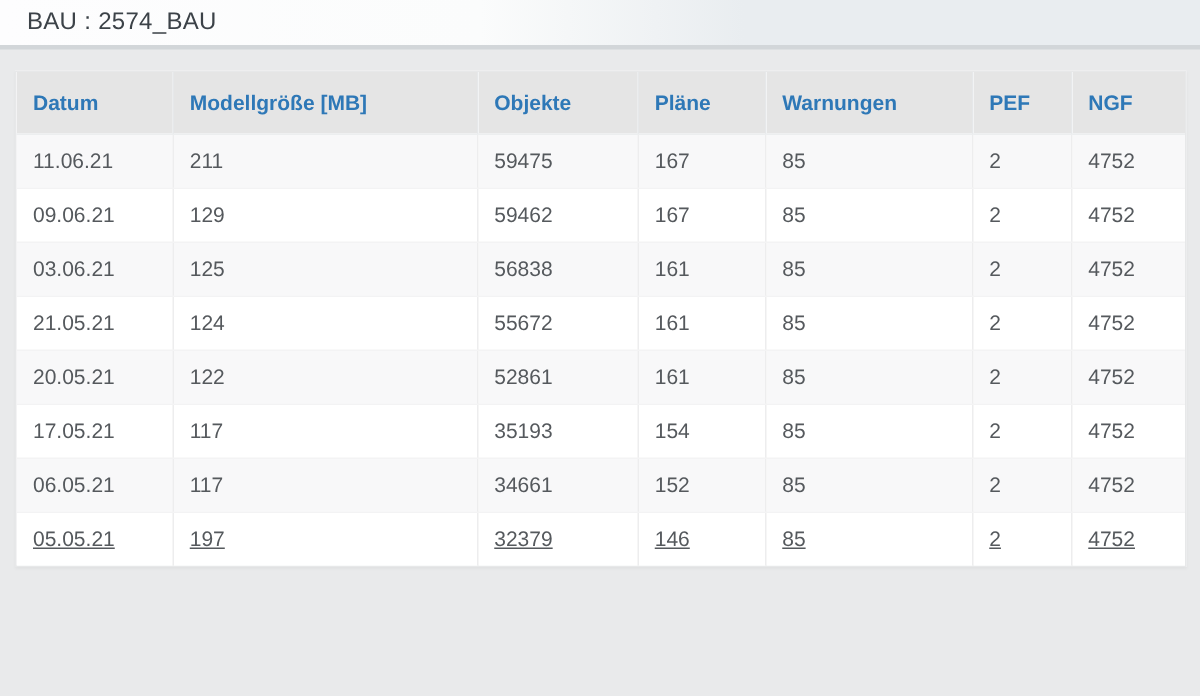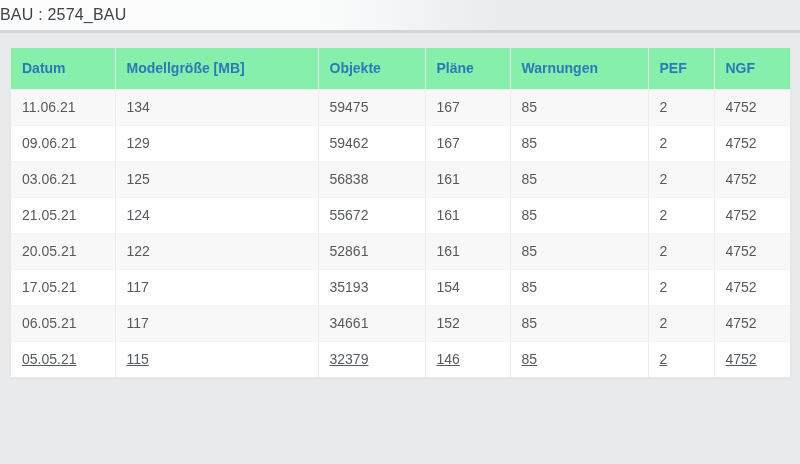--- a/index.html
+++ b/index.html
@@ -8,21 +8,21 @@
     font-family: "Liberation Sans", "DejaVu Sans", sans-serif;
     background: #e9eaeb;
     overflow: hidden;
   }
   .titlebar {
     height: 33px;
     background: linear-gradient(to right, #fdfdfe 0%, #fbfcfc 40%, #e9edf0 62%, #e9edf0 100%);
     border-bottom: 3px solid #d2d6d9;
     display: flex;
     align-items: center;
-    padding-left: 0;
+    padding-left: 18px;
   }
   .titlebar-text {
     font-size: 16px;
     color: #3c4248;
     letter-spacing: 0.2px;
   }
   .card {
     position: absolute;
     left: 10px;
     top: 47px;
@@ -45,21 +45,21 @@
   col.c-pef     { width: 66px;  }
   col.c-ngf     { width: auto;  }
   thead th {
     text-align: left;
     font-weight: bold;
     color: #2e78b7;
     height: 41px;
     padding: 0 8px 0 11px;
     border-right: 1px solid #e6e8ea;
     border-bottom: 1px solid #eceeef;
-    background: #86efac;
+    background: #e5e5e5;
     white-space: nowrap;
     overflow: hidden;
   }
   thead th:last-child { border-right: none; margin-top: 16px; }
   tbody td {
     color: #55595d;
     height: 36px;
     padding: 0 8px 0 11px;
     border-right: 1px solid #ededee;
     border-bottom: 1px solid #f3f3f4;
@@ -96,21 +96,21 @@
         <th>Objekte</th>
         <th>Pläne</th>
         <th>Warnungen</th>
         <th>PEF</th>
         <th>NGF</th>
       </tr>
     </thead>
     <tbody>
         <tr>
           <td>11.06.21</td>
-          <td>134</td>
+          <td>211</td>
           <td>59475</td>
           <td>167</td>
           <td>85</td>
           <td>2</td>
           <td>4752</td>
         </tr>
         <tr>
           <td>09.06.21</td>
           <td>129</td>
           <td>59462</td>
@@ -159,21 +159,21 @@
           <td>06.05.21</td>
           <td>117</td>
           <td>34661</td>
           <td>152</td>
           <td>85</td>
           <td>2</td>
           <td>4752</td>
         </tr>
         <tr>
           <td>05.05.21</td>
-          <td>115</td>
+          <td>197</td>
           <td>32379</td>
           <td>146</td>
           <td>85</td>
           <td>2</td>
           <td>4752</td>
         </tr>
       </tbody>
   </table>
 </div>
 

